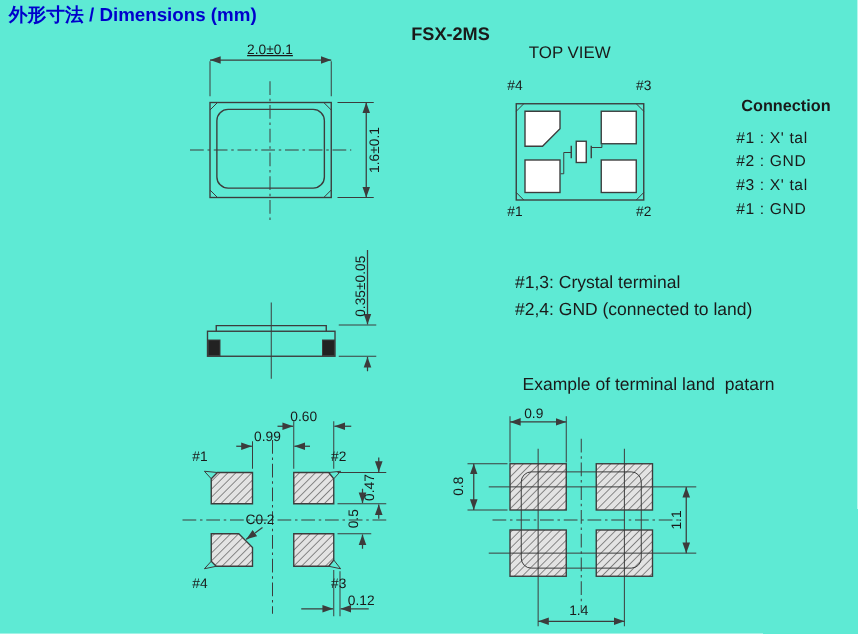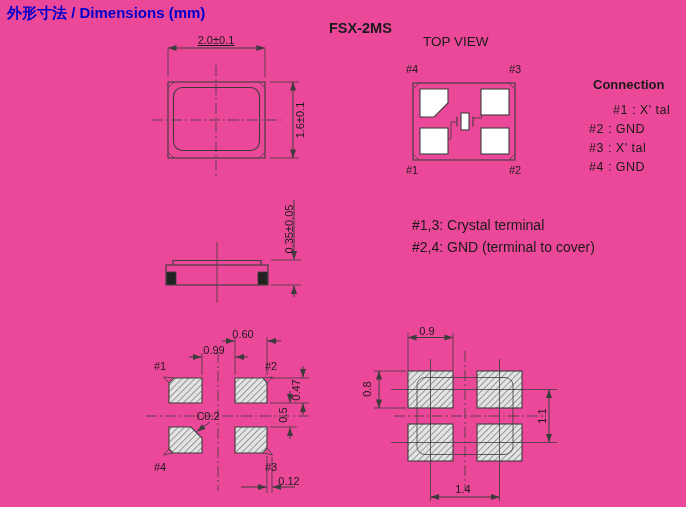--- a/index.html
+++ b/index.html
@@ -1,16 +1,16 @@
 <!DOCTYPE html>
 <html><head>
 <meta charset="utf-8">
 <style>
   html,body{margin:0;padding:0;background:#fff;}
-  #screen{position:relative;width:686px;height:507px;background:#ec4899;overflow:hidden;
+  #screen{position:relative;width:686px;height:507px;background:#5eead4;overflow:hidden;
           font-family:"Liberation Sans","DejaVu Sans",sans-serif;color:#111;}
   #lineart{position:absolute;left:0;top:0;}
   .lbl{position:absolute;font-size:11px;line-height:14px;height:14px;white-space:pre;color:#1a1a1a;}
   .ctr{text-align:center;}
   .rot{transform:rotate(-90deg);transform-origin:center center;}
   .title{font-size:15px;font-weight:bold;height:20px;line-height:20px;}
   .model{font-size:14.5px;font-weight:bold;height:18px;line-height:18px;}
   .view{font-size:13.5px;height:17px;line-height:17px;}
   .note{font-size:14px;height:17px;line-height:17px;}
   .conn-h{font-size:13px;font-weight:bold;height:16px;line-height:16px;text-align:center;}
@@ -127,27 +127,28 @@
   <div class="lbl title" style="left:7px;top:3px;color:#0000cc;">外形寸法 / Dimensions (mm)</div>
   <div class="lbl model" style="left:329px;top:19px;">FSX-2MS</div>
   <div class="lbl view" style="left:423px;top:33px;">TOP VIEW</div>
 
   <div class="lbl ctr" style="left:400px;top:62px;width:24px;">#4</div>
   <div class="lbl ctr" style="left:503px;top:62px;width:24px;">#3</div>
   <div class="lbl ctr" style="left:400px;top:163px;width:24px;">#1</div>
   <div class="lbl ctr" style="left:503px;top:163px;width:24px;">#2</div>
 
   <div class="lbl conn-h" style="left:593px;top:77px;">Connection</div>
-  <div class="lbl conn" style="left:589px;top:102px;margin-left:24px;">#1 : X' tal</div>
+  <div class="lbl conn" style="left:589px;top:102px;">#1 : X' tal</div>
   <div class="lbl conn" style="left:589px;top:121px;">#2 : GND</div>
   <div class="lbl conn" style="left:589px;top:140px;">#3 : X' tal</div>
-  <div class="lbl conn" style="left:589px;top:159px;">#4 : GND</div>
+  <div class="lbl conn" style="left:589px;top:159px;">#1 : GND</div>
 
   <div class="lbl note" style="left:412px;top:217px;">#1,3: Crystal terminal</div>
-  <div class="lbl note" style="left:412px;top:239px;">#2,4: GND (terminal to cover)</div>
+  <div class="lbl note" style="left:412px;top:239px;">#2,4: GND (connected to land)</div>
+  <div class="lbl note" style="left:418px;top:299px;">Example of terminal land  patarn</div>
 
   <div class="lbl ctr dimtxt" style="left:183px;top:33px;width:66px;text-decoration:underline;">2.0±0.1</div>
   <div class="lbl ctr dimtxt rot" style="left:268px;top:113px;width:64px;">1.6±0.1</div>
   <div class="lbl ctr dimtxt rot" style="left:249px;top:222px;width:80px;">0.35±0.05</div>
 
   <div class="lbl ctr" style="left:148px;top:359px;width:24px;">#1</div>
   <div class="lbl ctr" style="left:259px;top:359px;width:24px;">#2</div>
   <div class="lbl ctr" style="left:148px;top:460px;width:24px;">#4</div>
   <div class="lbl ctr" style="left:259px;top:460px;width:24px;">#3</div>
 

